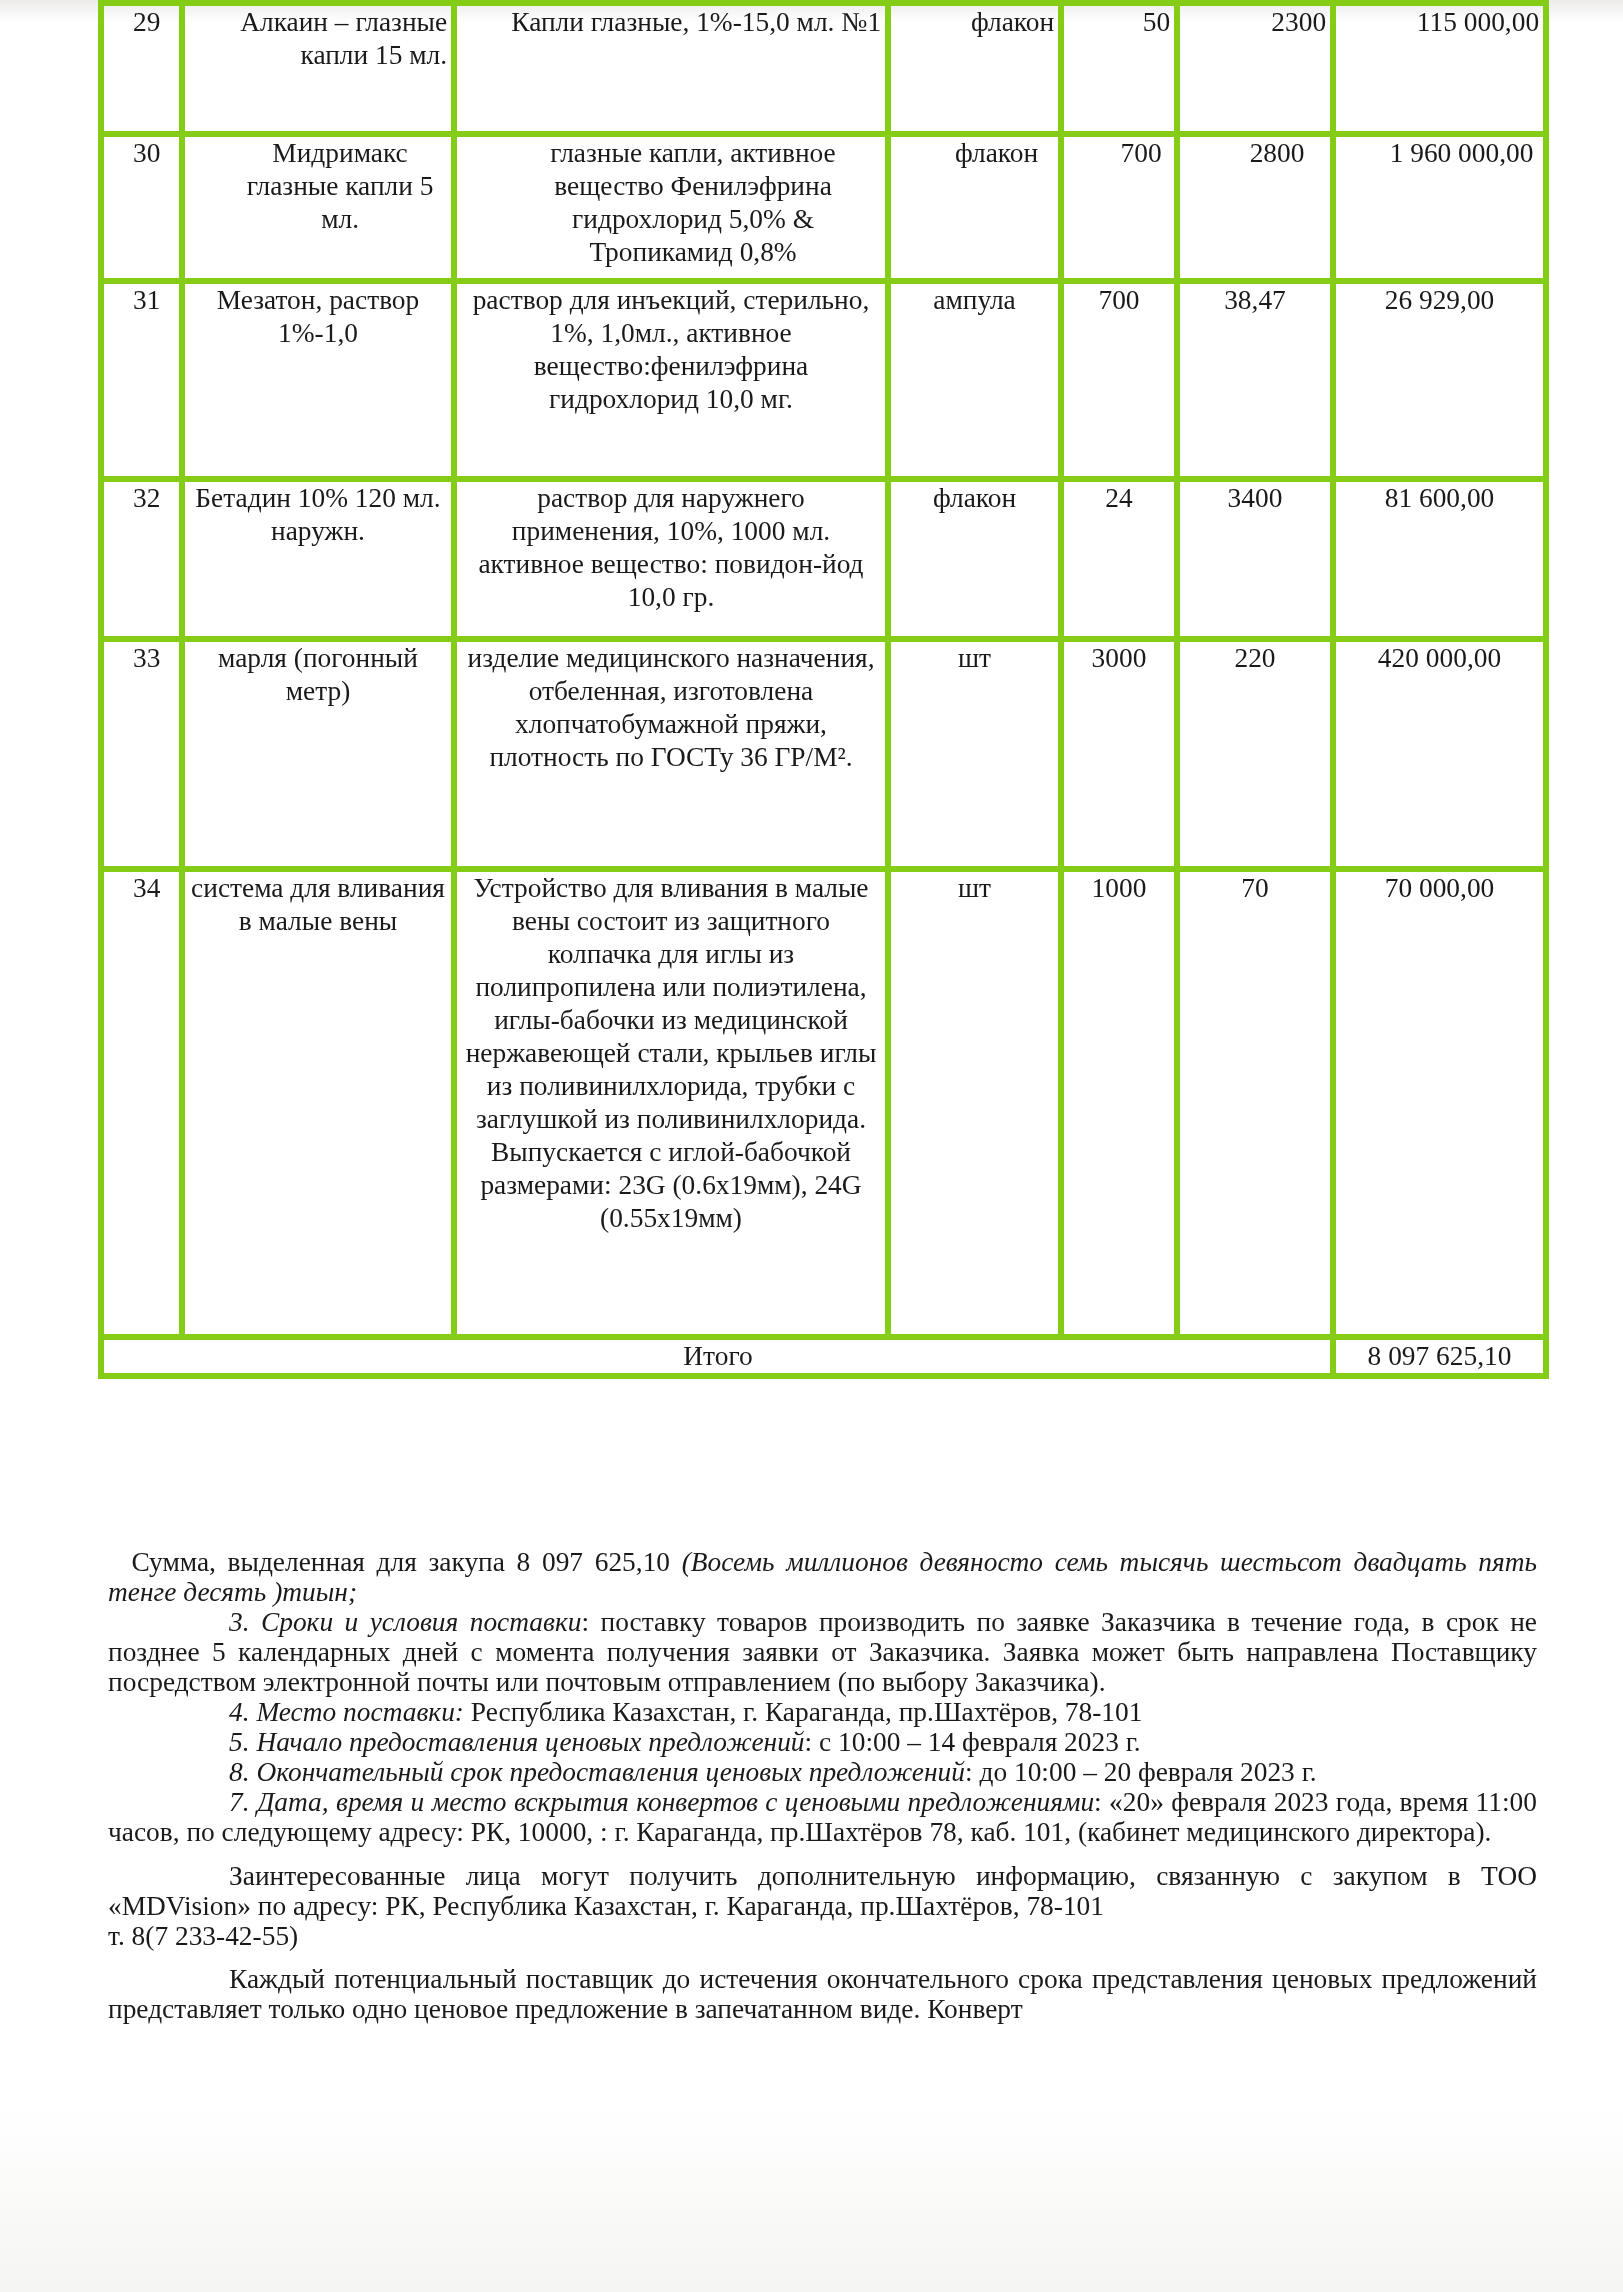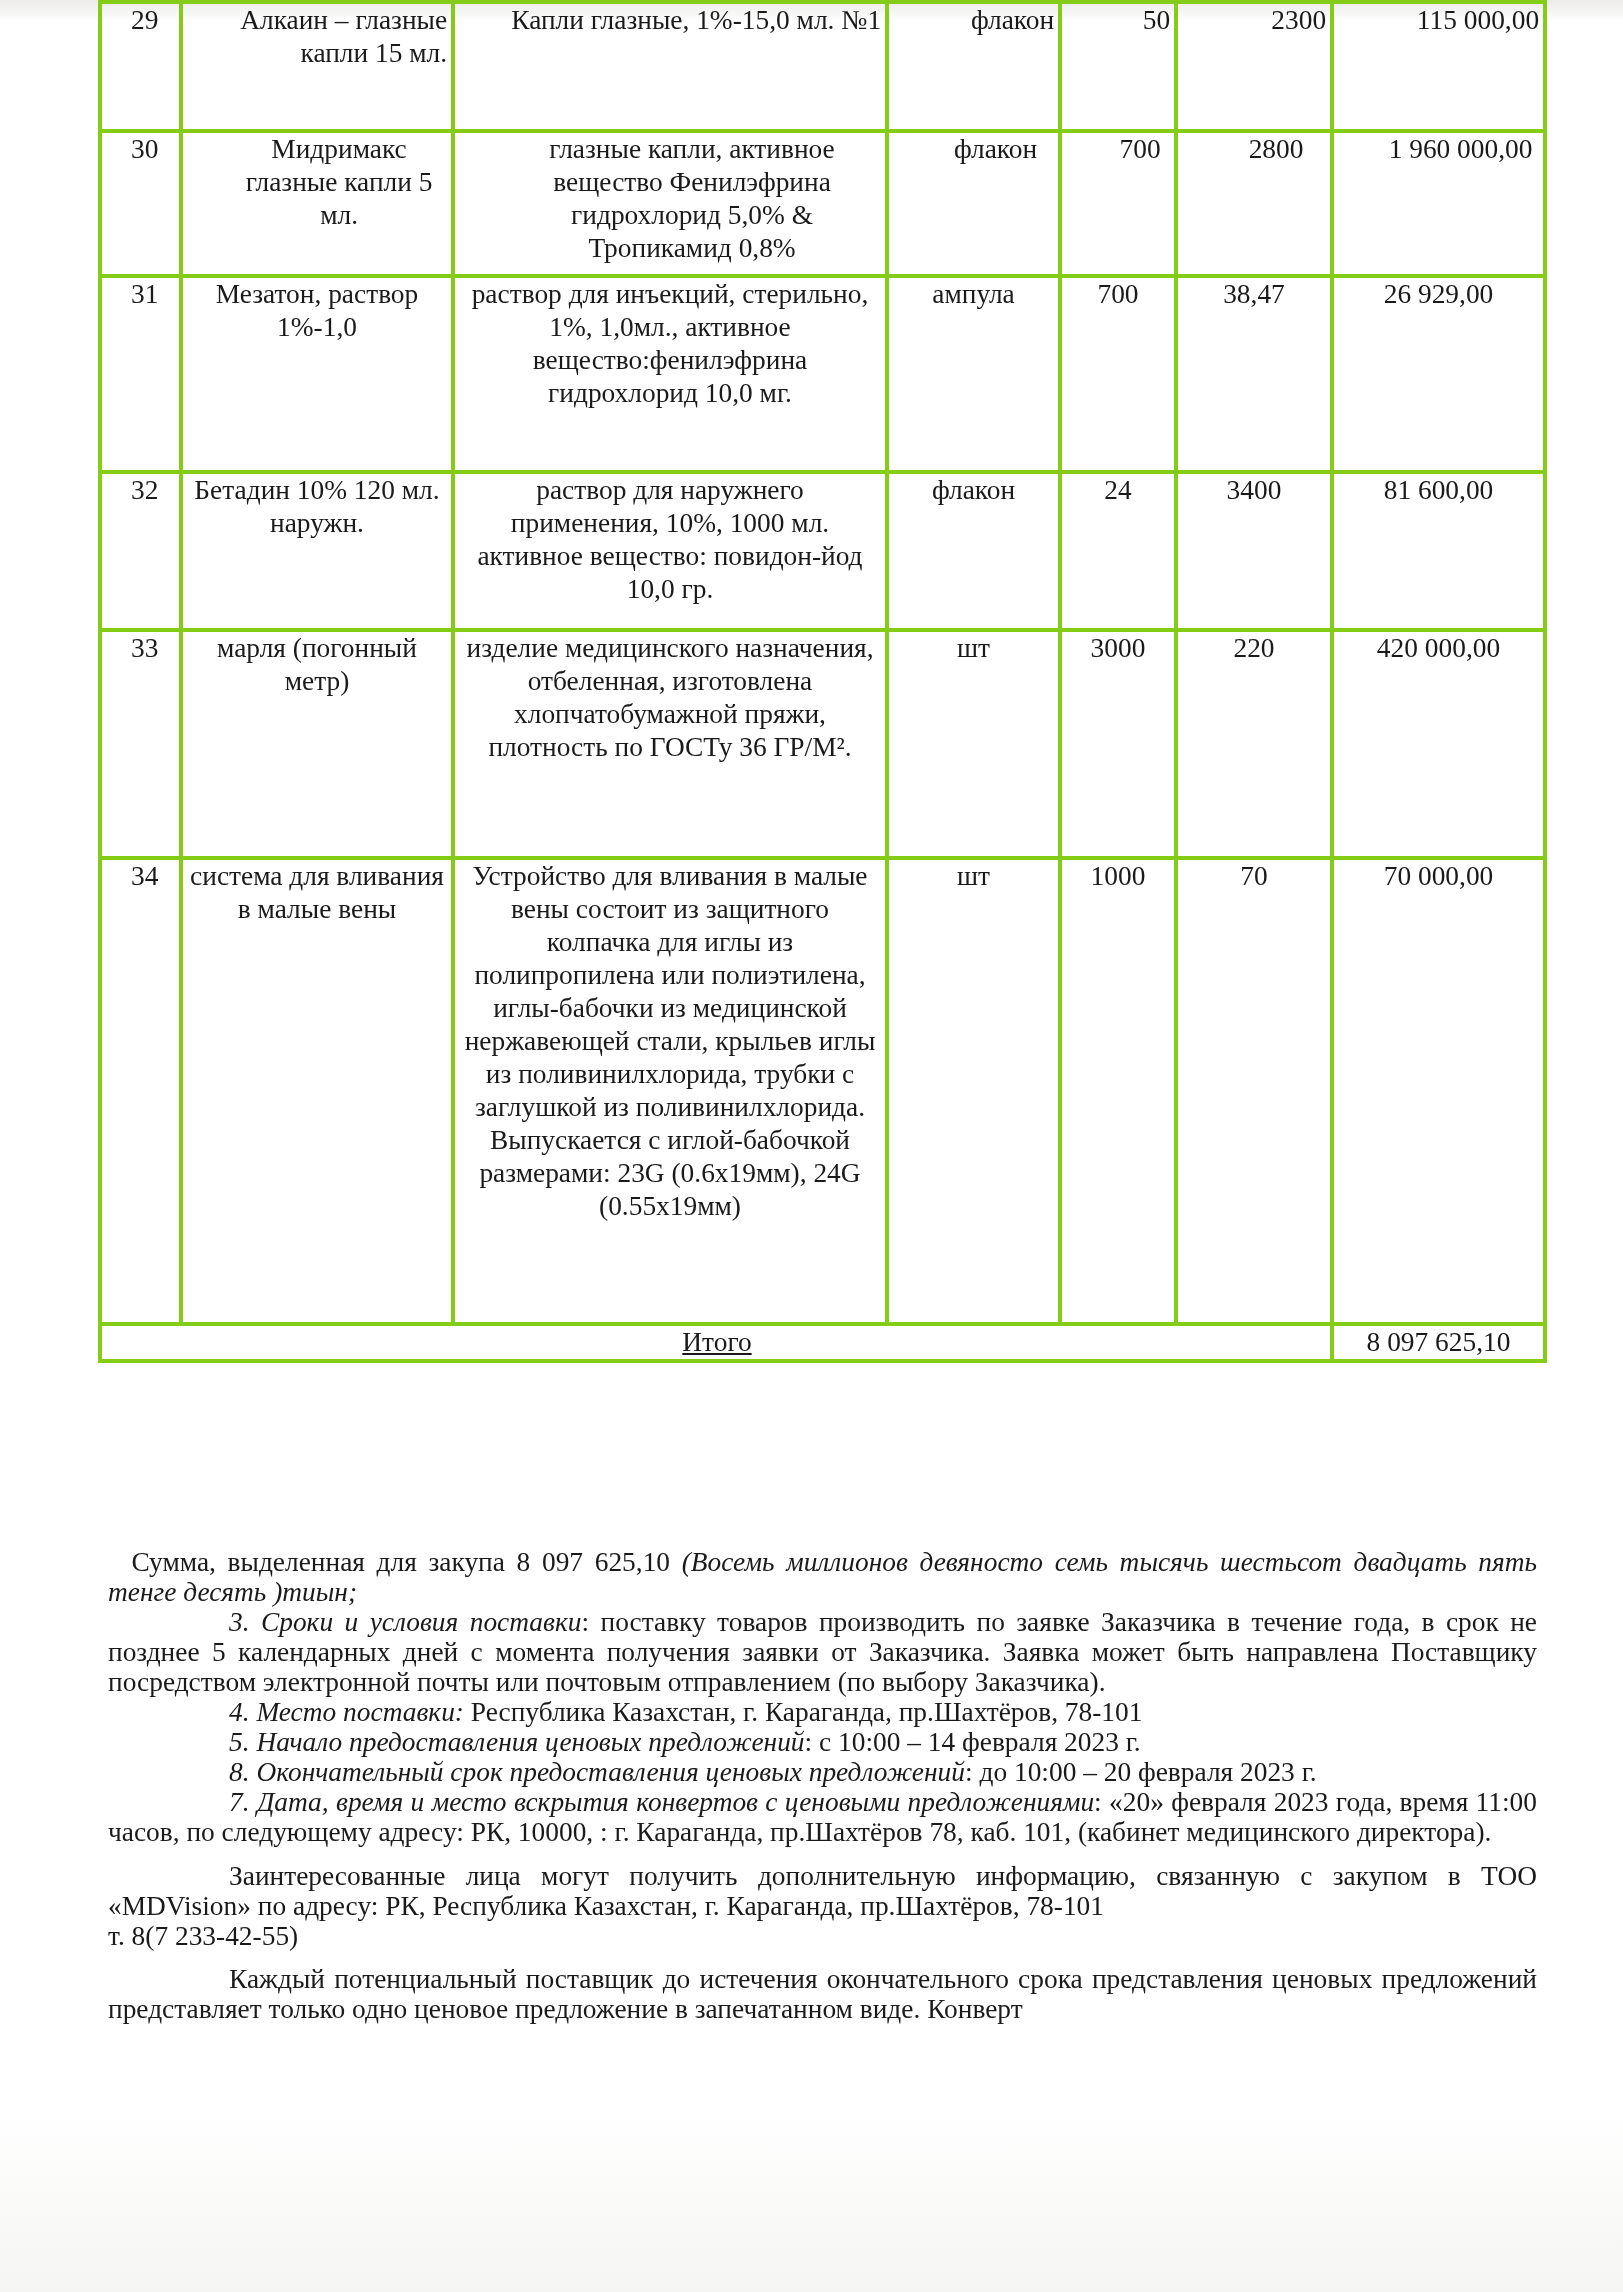--- a/index.html
+++ b/index.html
@@ -11,39 +11,39 @@
   }
   .scan-tint { position: absolute; left: 0; top: 2107px; width: 1623px; height: 185px; background: linear-gradient(#fff, #f5f5f3); }
   .top-strip { position: absolute; left: 0; top: 0; width: 1623px; height: 21.6px; background: linear-gradient(#ecebea, #fff); }
 
   table.items {
     position: absolute; left: 98px; top: 0px; width: 1444px;
     border-collapse: collapse; table-layout: fixed;
     font-size: 27.4px; line-height: 33px;
   }
   table.items td {
-    border: 4px solid #84cc16; vertical-align: top; padding: 0 3.9px;
+    border: 6px solid #84cc16; vertical-align: top; padding: 0 3.9px;
     text-align: center;
   }
   table.items td.num { text-align: left; padding-left: 29px; }
   col.c-num { width: 81px; }
   col.c-name { width: 272px; }
   col.c-desc { width: 434px; }
   col.c-unit { width: 173px; }
   col.c-qty { width: 116px; }
   col.c-price { width: 156px; }
   col.c-sum { width: 213px; }
   tr.r29 td { height: 125px; text-align: right; }
   tr.r30 td { height: 141px; padding-left: 48px; }
   tr.r31 td { height: 192px; }
   tr.r32 td { height: 154px; }
   tr.r33 td { height: 224px; margin-top: 44px; }
   tr.r34 td { height: 462px; }
   tr.total td { height: 33px; }
-  td.total-label { text-align: right; padding-left: 5.9px !important; text-decoration: underline; }
+  td.total-label { text-align: right; padding-left: 5.9px !important; }
   td.total-sum { text-align: center; }
 
   .body-text {
     position: absolute; left: 108px; top: 1547px; width: 1429px;
     font-size: 27.4px; line-height: 30px; text-align: justify;
   }
   .body-text p { margin: 0; }
   .indent { text-indent: 121px; }
   .indent-s { text-indent: 23.5px; }
   .it { font-style: italic; }

